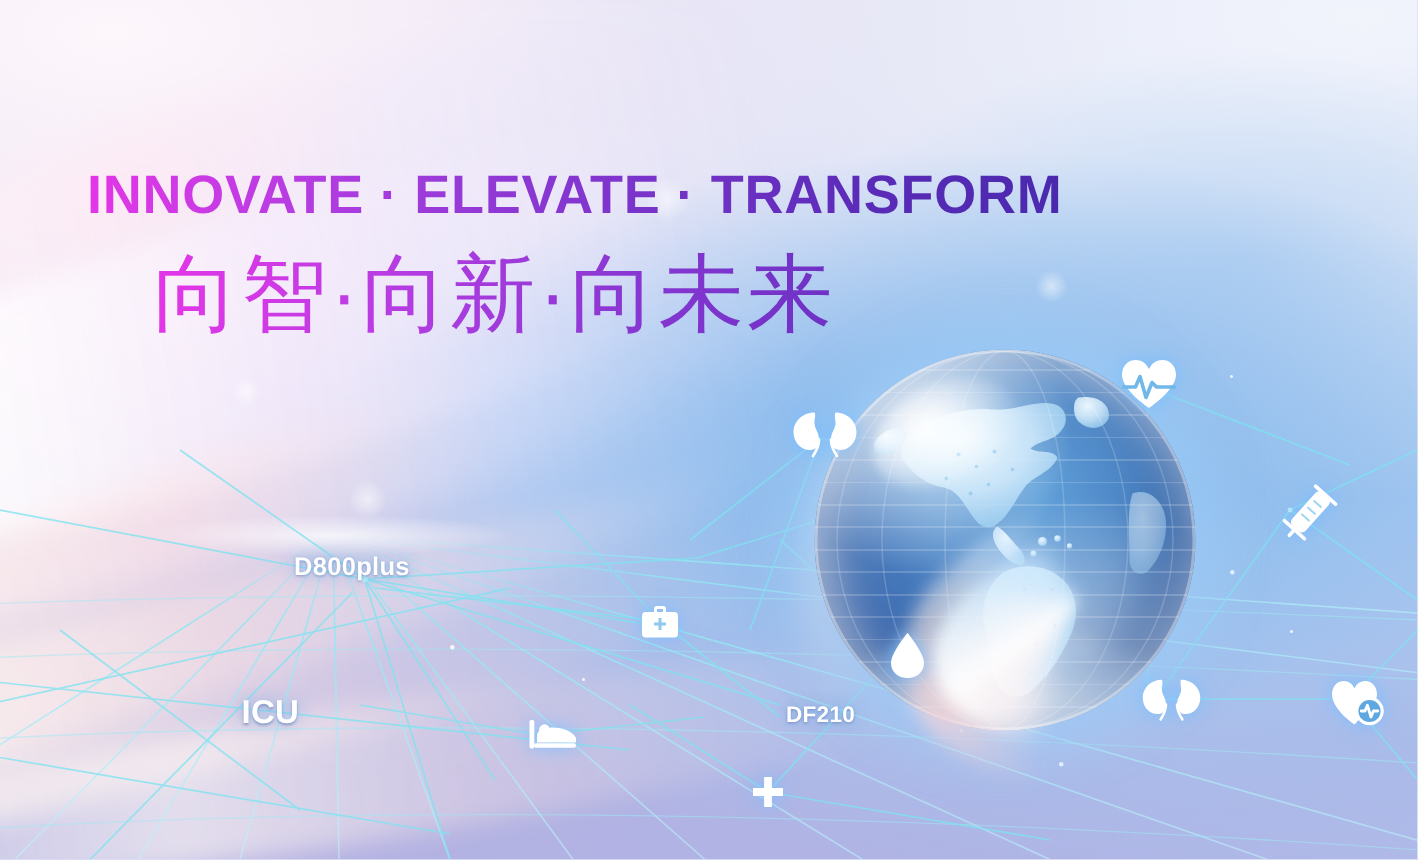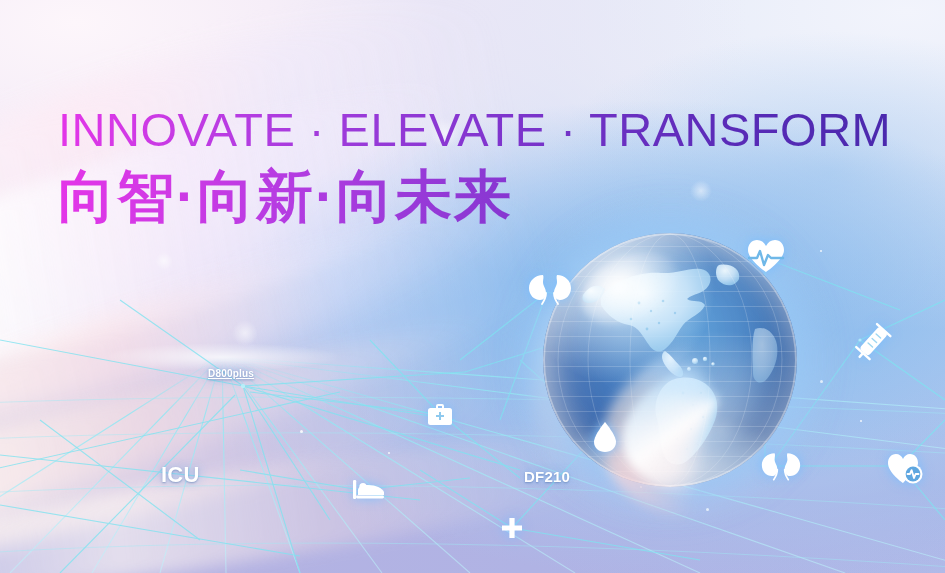--- a/index.html
+++ b/index.html
@@ -99,29 +99,29 @@
   .node{position:absolute;color:#ffffff;}
   .node svg{display:block;filter:drop-shadow(0 0 6px rgba(120,190,255,.9));}
 
   
   .plabel{position:absolute;color:#ffffff;font-weight:700;letter-spacing:.2px;
     text-shadow:0 0 10px rgba(120,175,235,.85),0 1px 2px rgba(60,90,150,.5);}
 
   
   #headline{position:absolute;left:58px;top:101px;}
   .line-en{
-    font-size:47px;line-height:57px;font-weight:400;letter-spacing:.5px;white-space:nowrap;
+    font-size:36px;line-height:57px;font-weight:700;letter-spacing:.5px;white-space:nowrap;
     background:linear-gradient(96deg,#e435e8 0%,#d239e6 9%,#b63ce2 22%,#9a3ad9 36%,#8436d0 50%,#6f31c4 64%,#5a2bb8 80%,#4a29ad 100%);
     -webkit-background-clip:text;background-clip:text;color:transparent;text-align:right;-webkit-text-fill-color:transparent;
   }
   .line-zh{
     margin-top:6px;
-    font-size:57px;line-height:64px;font-weight:700;letter-spacing:2px;white-space:nowrap;
+    font-size:57px;line-height:64px;font-weight:400;letter-spacing:2px;white-space:nowrap;
     background:linear-gradient(96deg,#e435e8 0%,#cf3ae5 14%,#b63ce2 27%,#9a3ad9 42%,#8436d0 56%,#7132c6 72%,#5f2dbb 100%);
-    -webkit-background-clip:text;background-clip:text;color:transparent;-webkit-text-fill-color:transparent;
+    -webkit-background-clip:text;background-clip:text;color:transparent;margin-left:44px;-webkit-text-fill-color:transparent;
   }
 
   .sparkle{position:absolute;background:#fff;border-radius:50%;opacity:.85;filter:blur(.3px);}
   .bokeh{position:absolute;border-radius:50%;background:radial-gradient(circle,rgba(255,255,255,.55) 0%,rgba(255,255,255,0) 70%);}
 </style>
 </head>
 <body>
 
 <div id="banner" style="width: 945px; height: 573px;">
 
@@ -380,21 +380,21 @@
 
   <div class="node" id="icon-heart-monitor" style="left: 886px; top: 452px;">
     <svg width="38" height="34" viewBox="0 0 38 34" fill="#ffffff">
       <path d="M17 31 C17 31 2 21 2 11 C2 6 5 2 10 2 C13 2 16 4 17 7 C18 4 21 2 24 2 C29 2 32 6 32 11 C32 13 31 15 30 17 L17 31 Z"></path>
       <circle cx="27" cy="22" r="9.5" fill="#ffffff"></circle>
       <circle cx="27" cy="22" r="7.4" fill="#5fa7e0"></circle>
       <path d="M21.5 22 H24 L25.6 18.2 L28 26 L29.6 22 H32.5" stroke="#ffffff" stroke-width="1.9" fill="none" stroke-linecap="round" stroke-linejoin="round"></path>
     </svg>
   </div>
 
-  <div class="plabel" id="plabel-0" style="left: 208px; top: 368px; font-size: 10px; text-decoration: underline;">D800plus</div>
+  <div class="plabel" id="plabel-0" style="left: 196px; top: 368px; font-size: 17px;">D800plus</div>
   <div class="plabel" id="plabel-1" style="left: 131px; top: 462px; font-size: 22px; padding-left: 30px;">ICU</div>
   <div class="plabel" id="plabel-2" style="left: 500px; top: 468px; font-size: 15px; padding-left: 24px;">DF210</div>
 
   <div id="headline">
     <div class="line-en">INNOVATE · ELEVATE · TRANSFORM</div>
     <div class="line-zh">向智·向新·向未来</div>
   </div>
 
 </div>
 

